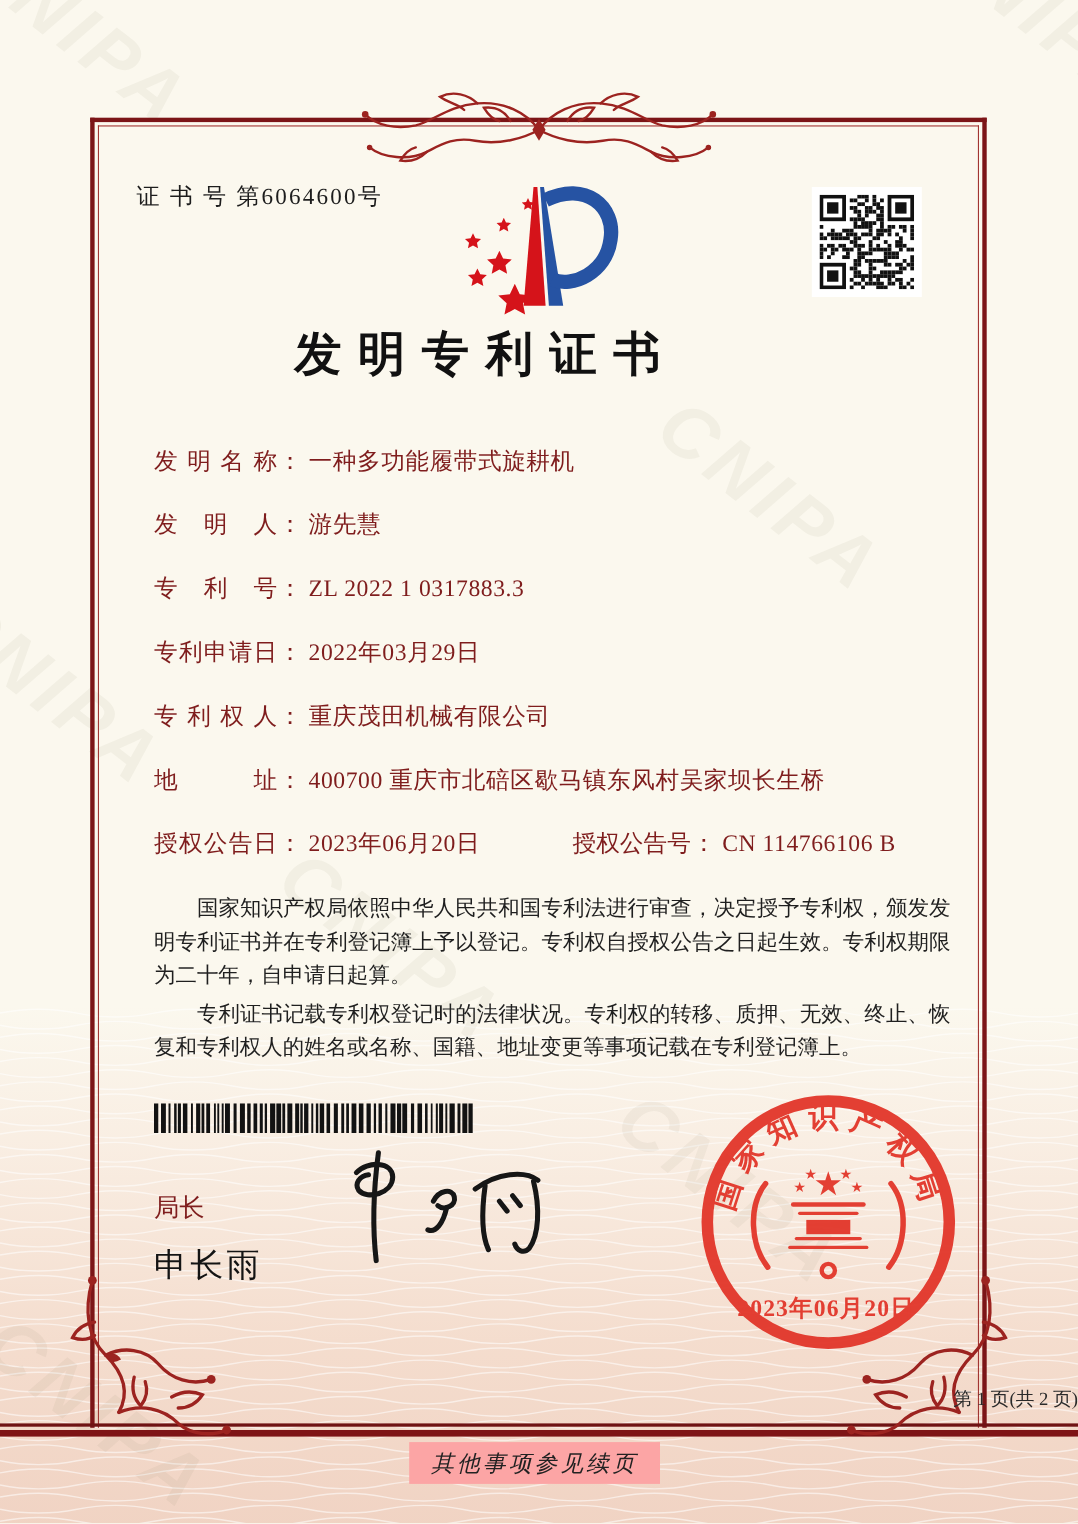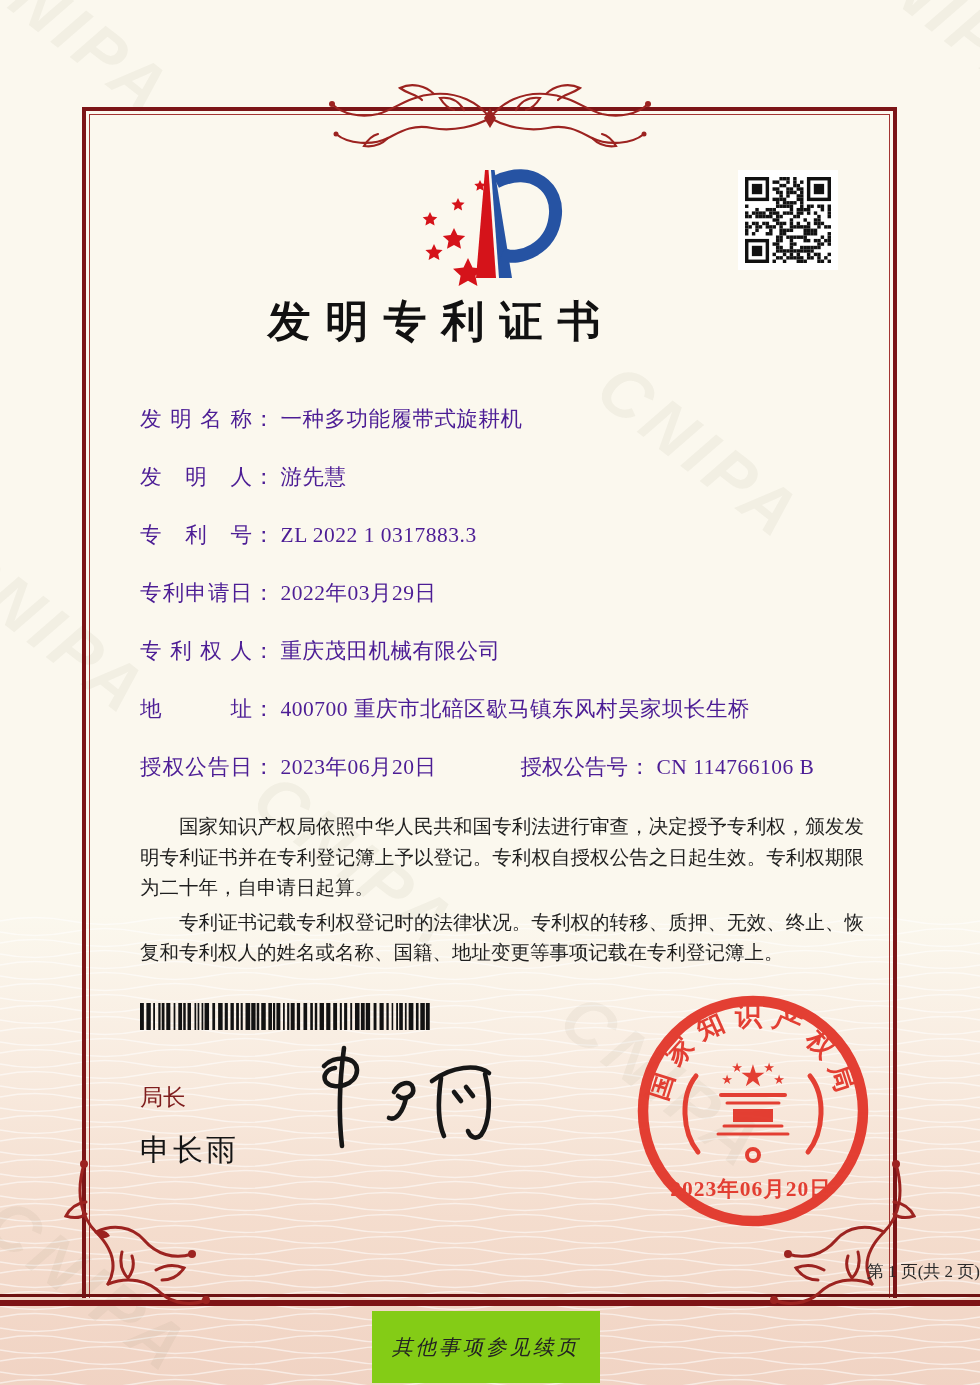--- a/index.html
+++ b/index.html
@@ -27,21 +27,21 @@
   
   .cert-no{position:absolute;left:124px;top:164px;font-size:21px;letter-spacing:2px;color:#1d1d1d;}
   .logo{position:absolute;left:416px;top:166px;width:154px;height:132px;}
   .qr-box{position:absolute;left:738px;top:170px;width:100px;height:100px;background:#fff;}
   .qr-box svg{position:absolute;left:7px;top:7px;}
   .title{position:absolute;left:0;top:293px;width:868px;text-align:center;
          font-size:43px;font-weight:bold;letter-spacing:15px;text-indent:15px;color:#111;}
   
   .fields{position:absolute;left:140px;top:404px;width:730px;}
   .frow{display:flex;align-items:baseline;line-height:30px;margin-bottom:28px;
-        font-size:21.5px;color:#4c1d95;}
+        font-size:21.5px;color:#7f1d1d;}
   .flabel{display:inline-block;width:112px;text-align:justify;text-align-last:justify;}
   .fcolon{display:inline-block;margin:0 6px 0 1px;}
   .fvalue{letter-spacing:0.5px;}
   .fgroup2{display:flex;align-items:baseline;margin-left:84px;text-align:center;}
   .flabel2{display:inline-block;}
   
   .paras{position:absolute;left:140px;top:812px;width:724px;font-size:19.5px;
          line-height:30.5px;text-align:justify;color:#1f1f1f;}
   .paras p{margin:0 0 4px 0;text-indent:2em;}
   
@@ -49,21 +49,21 @@
   .director-title{position:absolute;left:140px;top:1082px;font-size:23px;
          font-family:"Liberation Sans","DejaVu Sans",sans-serif;color:#7f1d1d;}
   .director-name{position:absolute;left:140px;top:1130px;font-size:30px;letter-spacing:3px;
          font-family:Liberation Sans, sans-serif;color:#141414;}
   .signature{position:absolute;left:282px;top:1040px;}
   
   .seal{position:absolute;left:632px;top:990px;width:242px;height:242px;opacity:0.95;}
   
   .page-info{position:absolute;left:0;top:1260px;width:980px;text-align:right;
          font-size:17px;color:#2a2a2a;}
-  .cont-box{position:absolute;left:372px;top:1311px;background:#84cc16;padding:22px 20px;
+  .cont-box{position:absolute;left:372px;top:1311px;background:#fca5a5;padding:5px 20px;
          font-size:20.5px;font-style:italic;letter-spacing:3px;color:#222;}
 </style>
 </head>
 <body>
 
 <div class="page">
 
   <div class="pink-fade"></div>
   <svg class="waves" id="waves" viewBox="0 0 980 470" preserveAspectRatio="none">
       <path d="M0 6 q 35 -7 70 0 q 35 7 70 0 q 35 -7 70 0 q 35 7 70 0 q 35 -7 70 0 q 35 7 70 0 q 35 -7 70 0 q 35 7 70 0 q 35 -7 70 0 q 35 7 70 0 q 35 -7 70 0 q 35 7 70 0 q 35 -7 70 0 q 35 7 70 0" fill="none" stroke="rgba(255,255,255,0.55)" stroke-width="1.3"></path>
@@ -172,20 +172,21 @@
       <path d="M70,94 q-4,16 6,26 q8,-10 4,-22"></path>
       <path d="M104,112 q14,-8 28,-2 q-8,12 -22,12"></path>
     </g>
     <g fill="#9c2320">
       <circle cx="32" cy="6" r="4"></circle>
         <circle cx="140" cy="96" r="4"></circle>
         <circle cx="154" cy="142" r="4"></circle>
     </g>
   </svg>
 
+  <div class="cert-no">证 书 号 第6064600号</div>
 
   <svg class="logo" viewBox="0 0 154 132">
     <g fill="#d5131a">
       <path d="M52,92 l4.5,9.5 10.5,1.2 -7.6,7 2,10.3 -9.4,-5.2 -9.4,5.2 2,-10.3 -7.6,-7 10.5,-1.2z"></path>
       <path d="M38,62 l3.4,7 7.8,0.9 -5.7,5.2 1.5,7.7 -7,-3.9 -7,3.9 1.5,-7.7 -5.7,-5.2 7.8,-0.9z"></path>
       <path d="M18,78 l2.6,5.4 6,0.7 -4.4,4 1.2,5.9 -5.4,-3 -5.4,3 1.2,-5.9 -4.4,-4 6,-0.7z"></path>
       <path d="M14,46 l2.2,4.6 5.1,0.6 -3.7,3.4 1,5 -4.6,-2.5 -4.6,2.5 1,-5 -3.7,-3.4 5.1,-0.6z"></path>
       <path d="M42,32 l2,4.2 4.6,0.5 -3.4,3.1 0.9,4.6 -4.1,-2.3 -4.1,2.3 0.9,-4.6 -3.4,-3.1 4.6,-0.5z"></path>
       <path d="M64,14 l1.7,3.6 4,0.5 -2.9,2.7 0.8,3.9 -3.6,-2 -3.6,2 0.8,-3.9 -2.9,-2.7 4,-0.5z"></path>
     </g>

